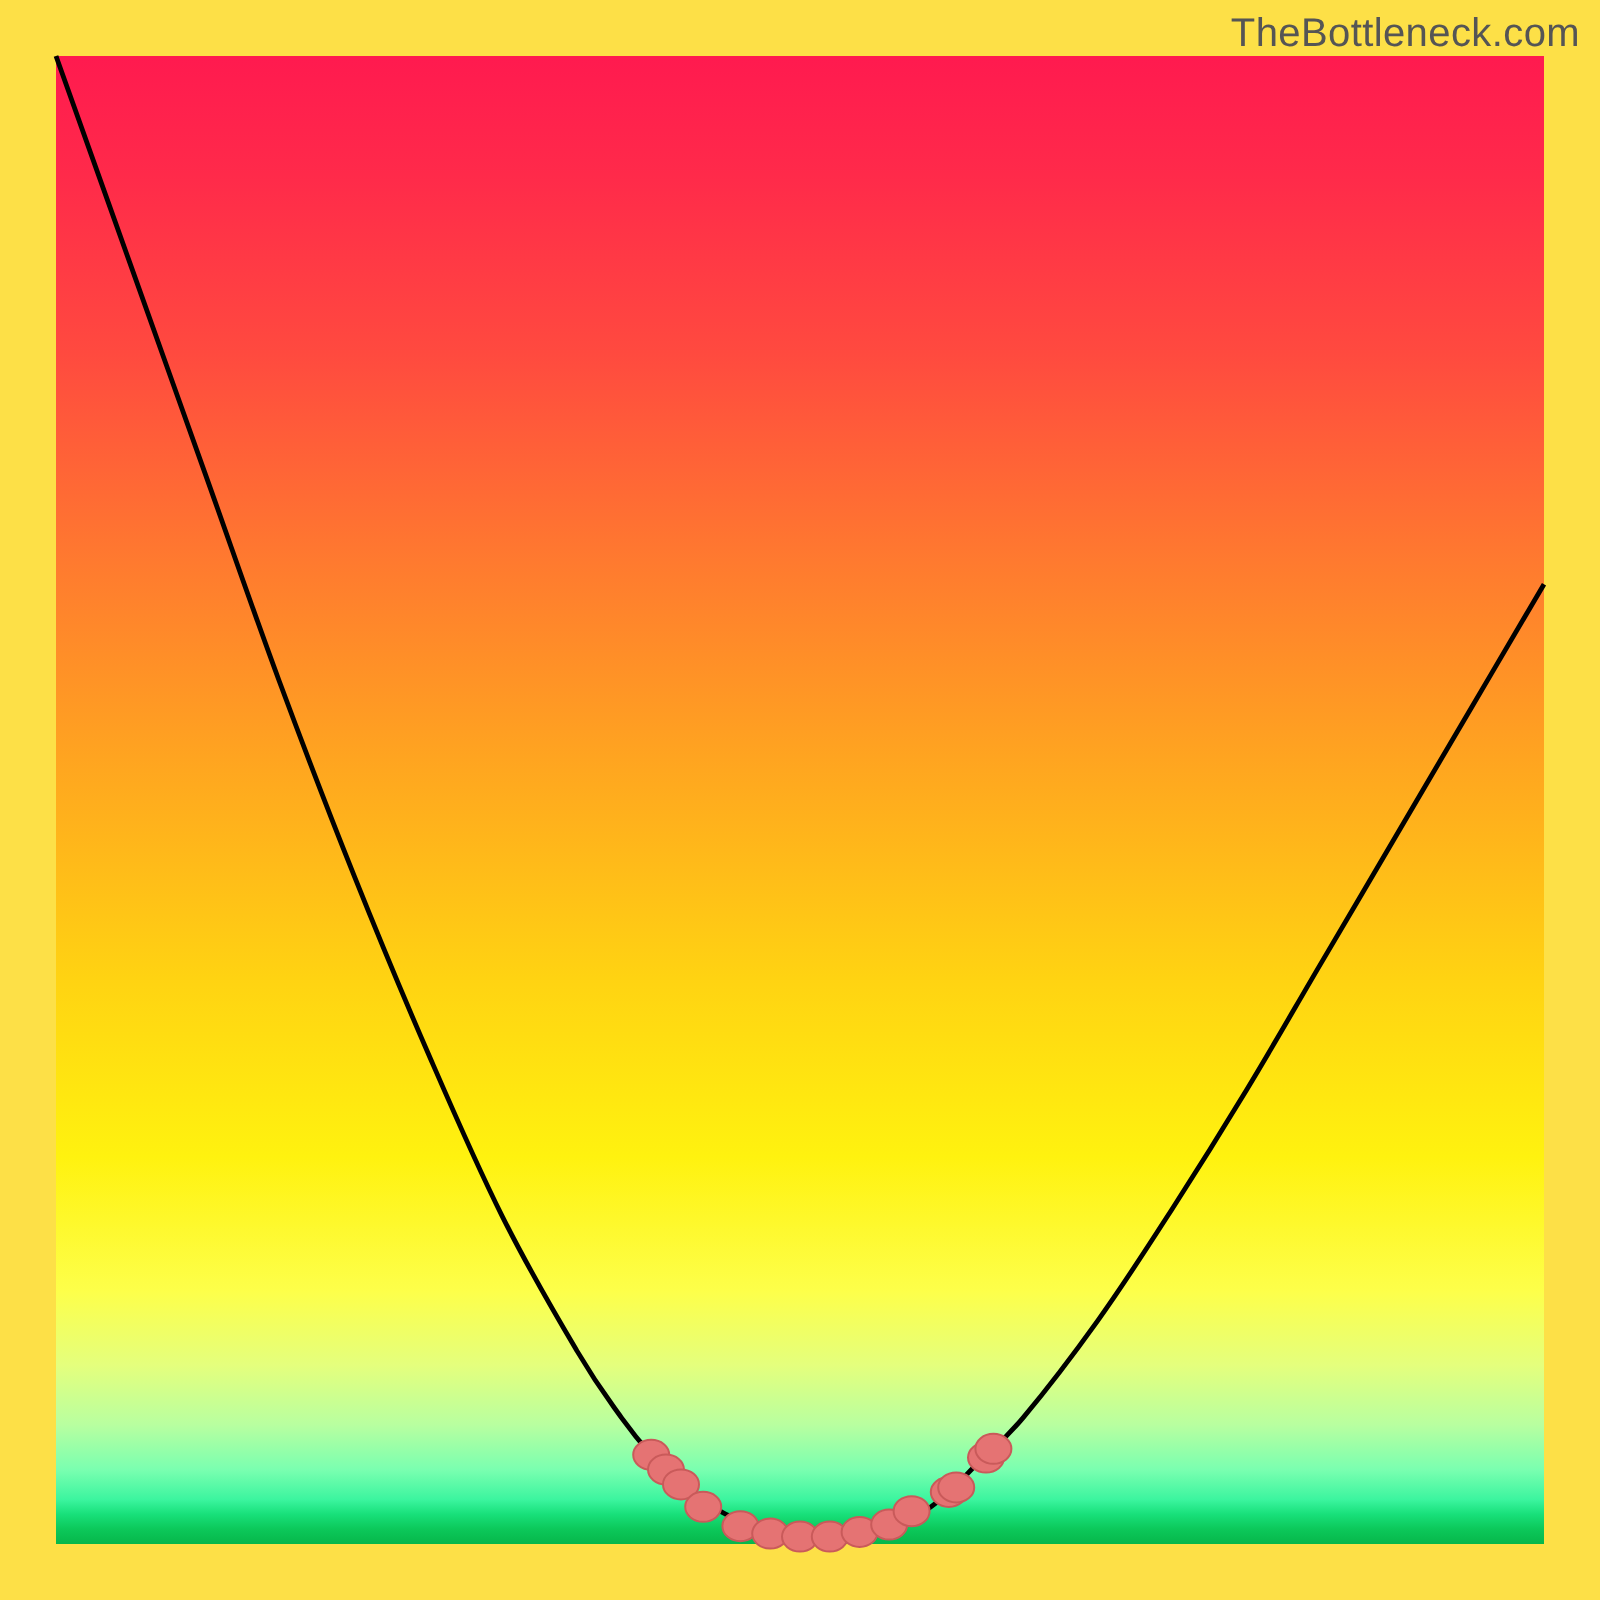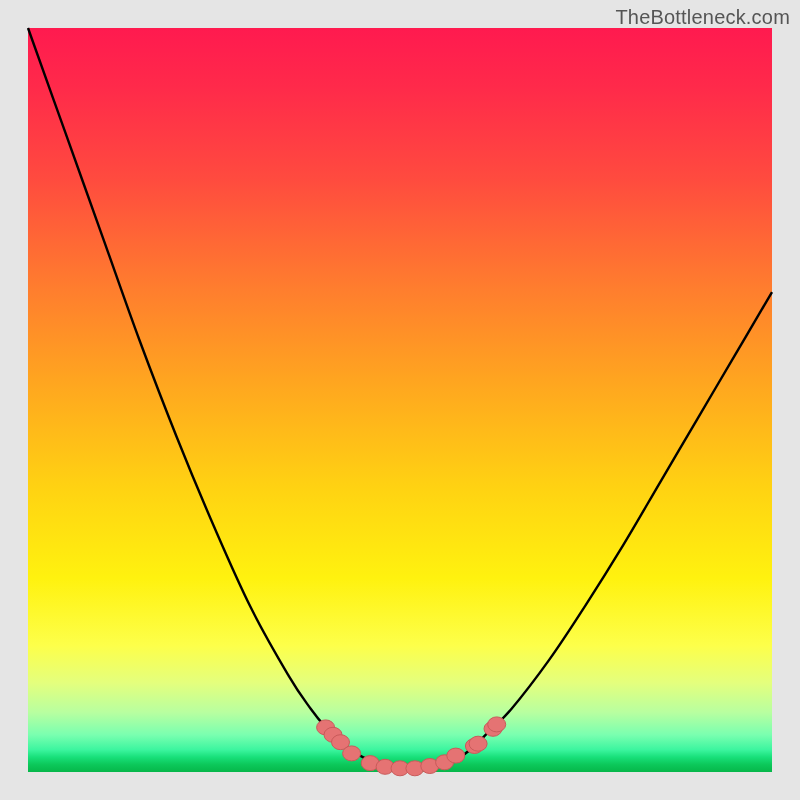--- a/index.html
+++ b/index.html
@@ -8,21 +8,21 @@
     width: 800px;
     height: 800px;
     overflow: hidden;
     background: #000;
     font-family: Arial, Helvetica, sans-serif;
   }
   .frame {
     position: relative;
     width: 800px;
     height: 800px;
-    background: #e5e5e5;
+    background: #fde047;
     box-sizing: border-box;
   }
   .plot-area {
     position: absolute;
     left: 28px;
     top: 28px;
     width: 744px;
     height: 744px;
     background: linear-gradient(to bottom,
       #ff1a4f 0%,

